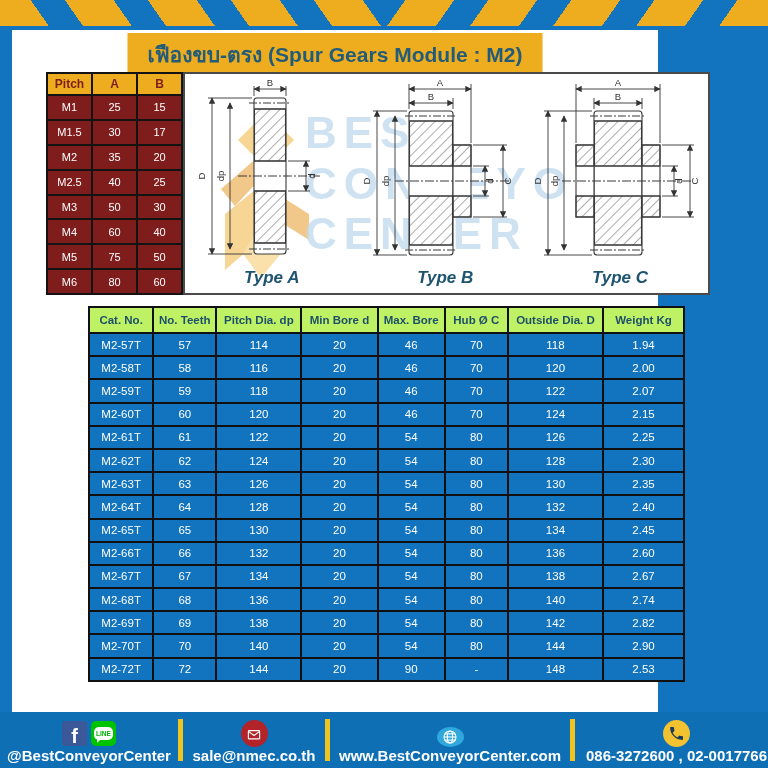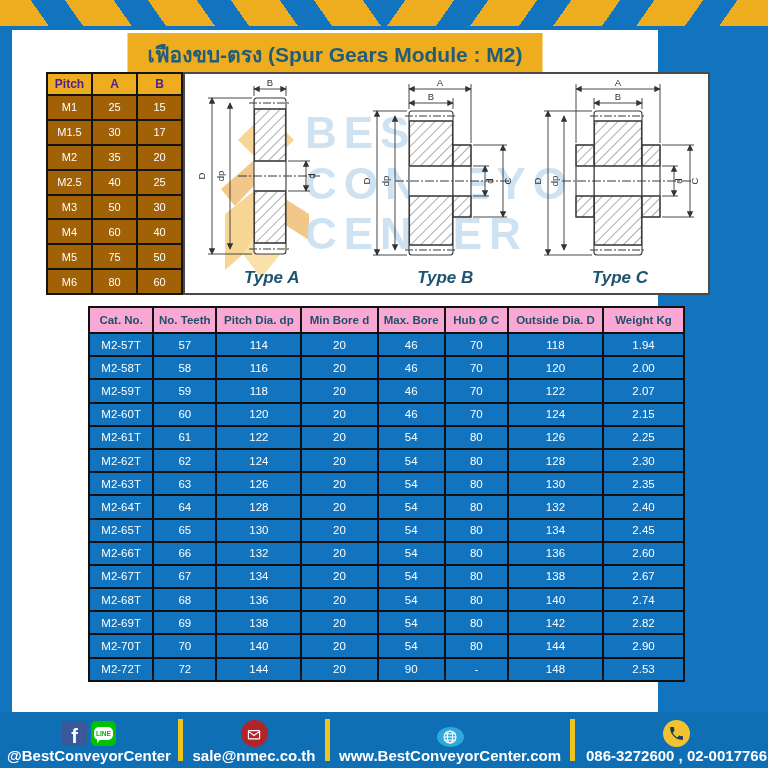--- a/index.html
+++ b/index.html
@@ -16,37 +16,37 @@
 
   
   .title-box { position:absolute; top:3px; left:50%; transform:translateX(-50%);
     background:#EDAD1F; color:#235C78; font-size:21px; font-weight:bold;
     padding:5px 20px 7px; white-space:nowrap; }
 
   
   .upper { position:absolute; top:42px; left:34px; width:664px; height:223px; display:flex; }
 
   table.pitch { width:137px; height:223px; border-collapse:collapse; table-layout:fixed; text-align:center; }
-  table.pitch th { background:#EDAD1F; color:#4c1d95; font-size:12px; font-weight:bold; border:2px solid #131313; padding:3px 0; }
-  table.pitch td { background:#a16207; color:#ffffff; font-size:11px; border:2px solid #131313; padding:3px 0; }
+  table.pitch th { background:#EDAD1F; color:#7f1d1d; font-size:12px; font-weight:bold; border:2px solid #131313; padding:3px 0; }
+  table.pitch td { background:#7f1d1d; color:#ffffff; font-size:11px; border:2px solid #131313; padding:3px 0; }
 
   .diagram-panel { flex:1; border:2px solid #4a4a4a; position:relative; display:flex; overflow:hidden; background:#fff; }
   .diagram-cell { flex:1; position:relative; z-index:1; display:flex; flex-direction:column; align-items:center; justify-content:flex-start; padding-top:4px; }
   .type-label { color:#1d5470; font-size:17px; font-weight:bold; margin-top:-2px;font-style:italic; }
 
   .watermark { position:absolute; left:120px; top:34px; z-index:0; color:#c3dcef; opacity:.8;
     font-weight:bold; font-size:44px; letter-spacing:7px; line-height:1.15; white-space:nowrap; }
   .wm-emblem { position:absolute; left:6px; top:20px; z-index:0; opacity:.55; }
 
   svg text { font-family:"Liberation Sans", sans-serif; }
 
   
   .main-wrap { position:absolute; top:276px; left:76px; width:597px; }
   table.main { width:100%; border-collapse:collapse; table-layout:fixed; text-align:center; }
-  table.main th { background:#f9a8d4; color:#1D4F6B; font-size:11.5px; font-weight:bold; border:2px solid #101010; padding:6px 0; }
+  table.main th { background:#bef264; color:#1D4F6B; font-size:11.5px; font-weight:bold; border:2px solid #101010; padding:6px 0; }
   table.main td { background:#1273BE; color:#ffffff; font-size:11.5px; border:2px solid #101010; padding:4.6px 0; }
 
   
   .footer { position:absolute; bottom:0; left:0; width:768px; height:56px; background:#0F6FB5;
     display:flex; align-items:stretch; color:#fff; }
   .f-cell { display:flex; flex-direction:column; align-items:center; justify-content:flex-end; padding-bottom:2px; }
   .f-label { font-size:15px; font-weight:bold; white-space:nowrap; line-height:1.25; }
   .f-icons { display:flex; gap:4px; align-items:center; margin-bottom:1px; }
   .divider { width:5px; height:42px; background:#F0C41F; align-self:center; }
   .c1{ flex:0 0 178px; } .c2{ flex:0 0 142px; } .c3{ flex:0 0 240px;margin-top:15px; } .c4{ flex:1;margin-left:10px; }

